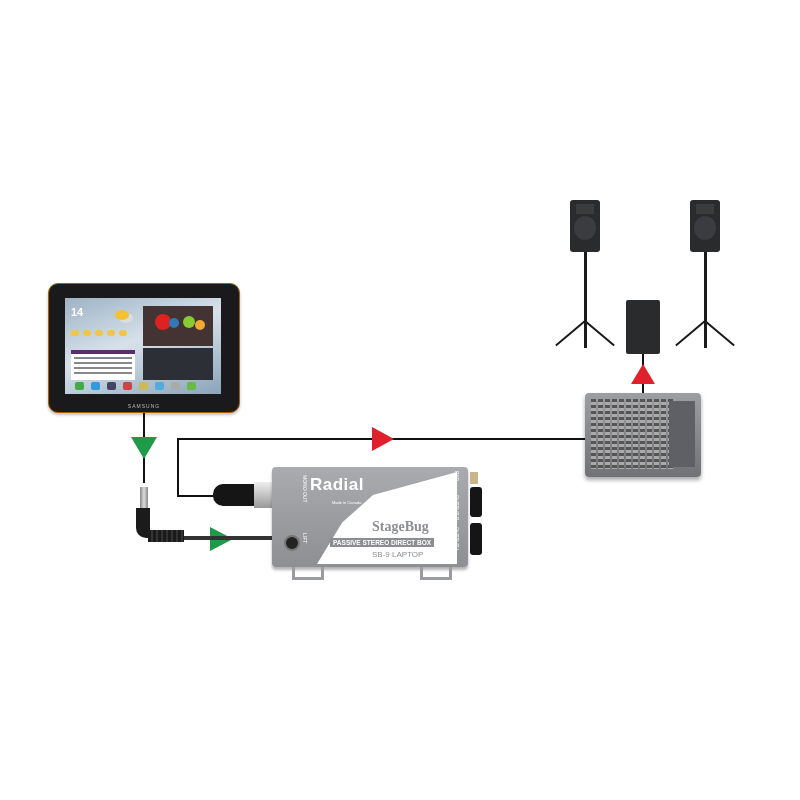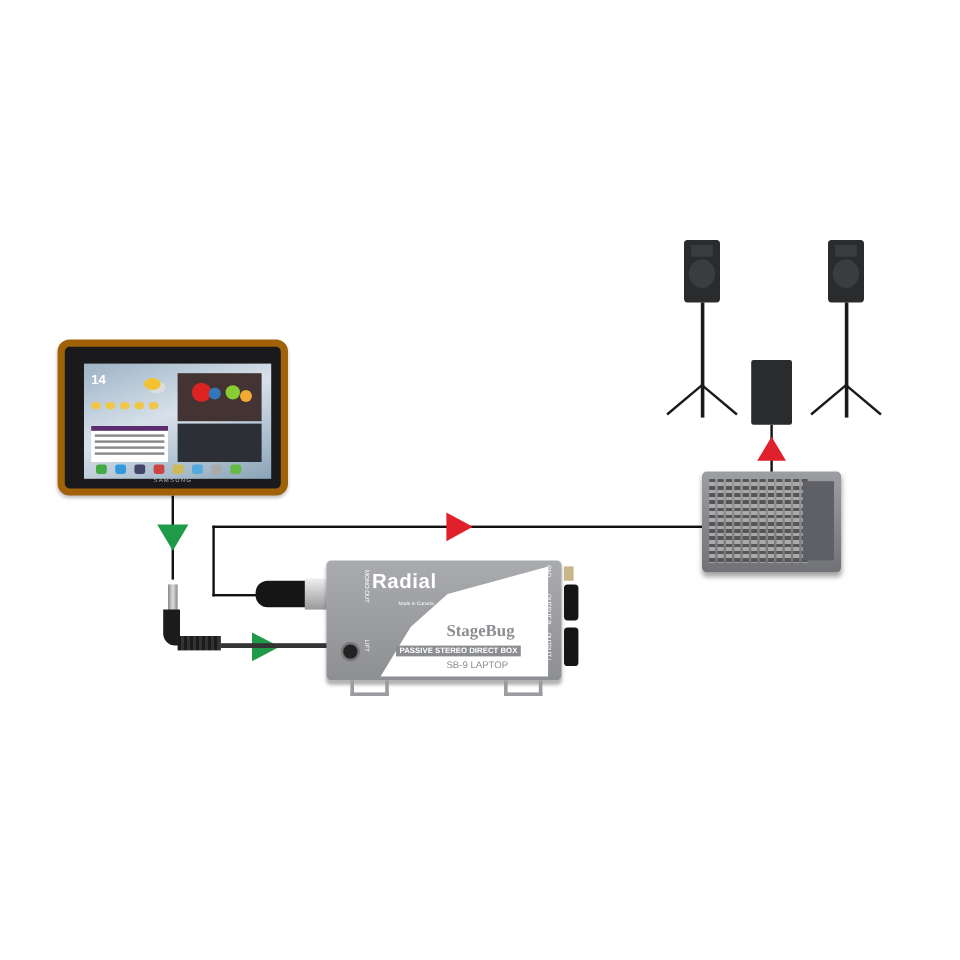--- a/index.html
+++ b/index.html
@@ -1,21 +1,21 @@
 <!DOCTYPE html>
 <html><head>
 <meta charset="utf-8">
 <style>
   html, body { margin:0; padding:0; background:#ffffff; }
   body { width:800px; height:800px; position:relative; overflow:hidden; font-family:"Liberation Sans", sans-serif; }
   .abs { position:absolute; }
   
   .wire { position:absolute; background:#111; }
   
-  .tablet { left:48px; top:283px; width:192px; height:130px; background:#1a1a1c; border-radius:10px; border:6px solid #a16207; box-sizing:border-box; box-shadow:0 2px 3px rgba(0,0,0,.25); }
+  .tablet { left:48px; top:283px; width:192px; height:130px; background:#1a1a1c; border-radius:10px; border:1px solid #a16207; box-sizing:border-box; box-shadow:0 2px 3px rgba(0,0,0,.25); }
   .tablet-screen { position:absolute; left:16px; top:14px; width:156px; height:96px; background:linear-gradient(160deg,#9db3c5 0%,#d7e1ea 45%,#8aa4b8 100%); overflow:hidden; }
   .weather { position:absolute; left:6px; top:8px; width:72px; height:42px; }
   .weather .temp { color:#fff; font-size:11px; font-weight:bold; }
   .weather .sun { position:absolute; left:44px; top:4px; width:14px; height:10px; border-radius:50%; background:#f3c233; box-shadow:4px 3px 0 #ddd; }
   .wrow { position:absolute; left:0; top:24px; display:flex; gap:4px; }
   .wrow span { width:8px; height:6px; background:#f0c648; border-radius:3px; display:block; }
   .news { position:absolute; left:6px; top:52px; width:64px; height:30px; background:#fff; }
   .news .bar { height:4px; background:#5b2d6e; }
   .news .line { height:2px; background:#888; margin:3px 3px; }
   .media { position:absolute; left:78px; top:8px; width:70px; height:40px; background:#433; }

